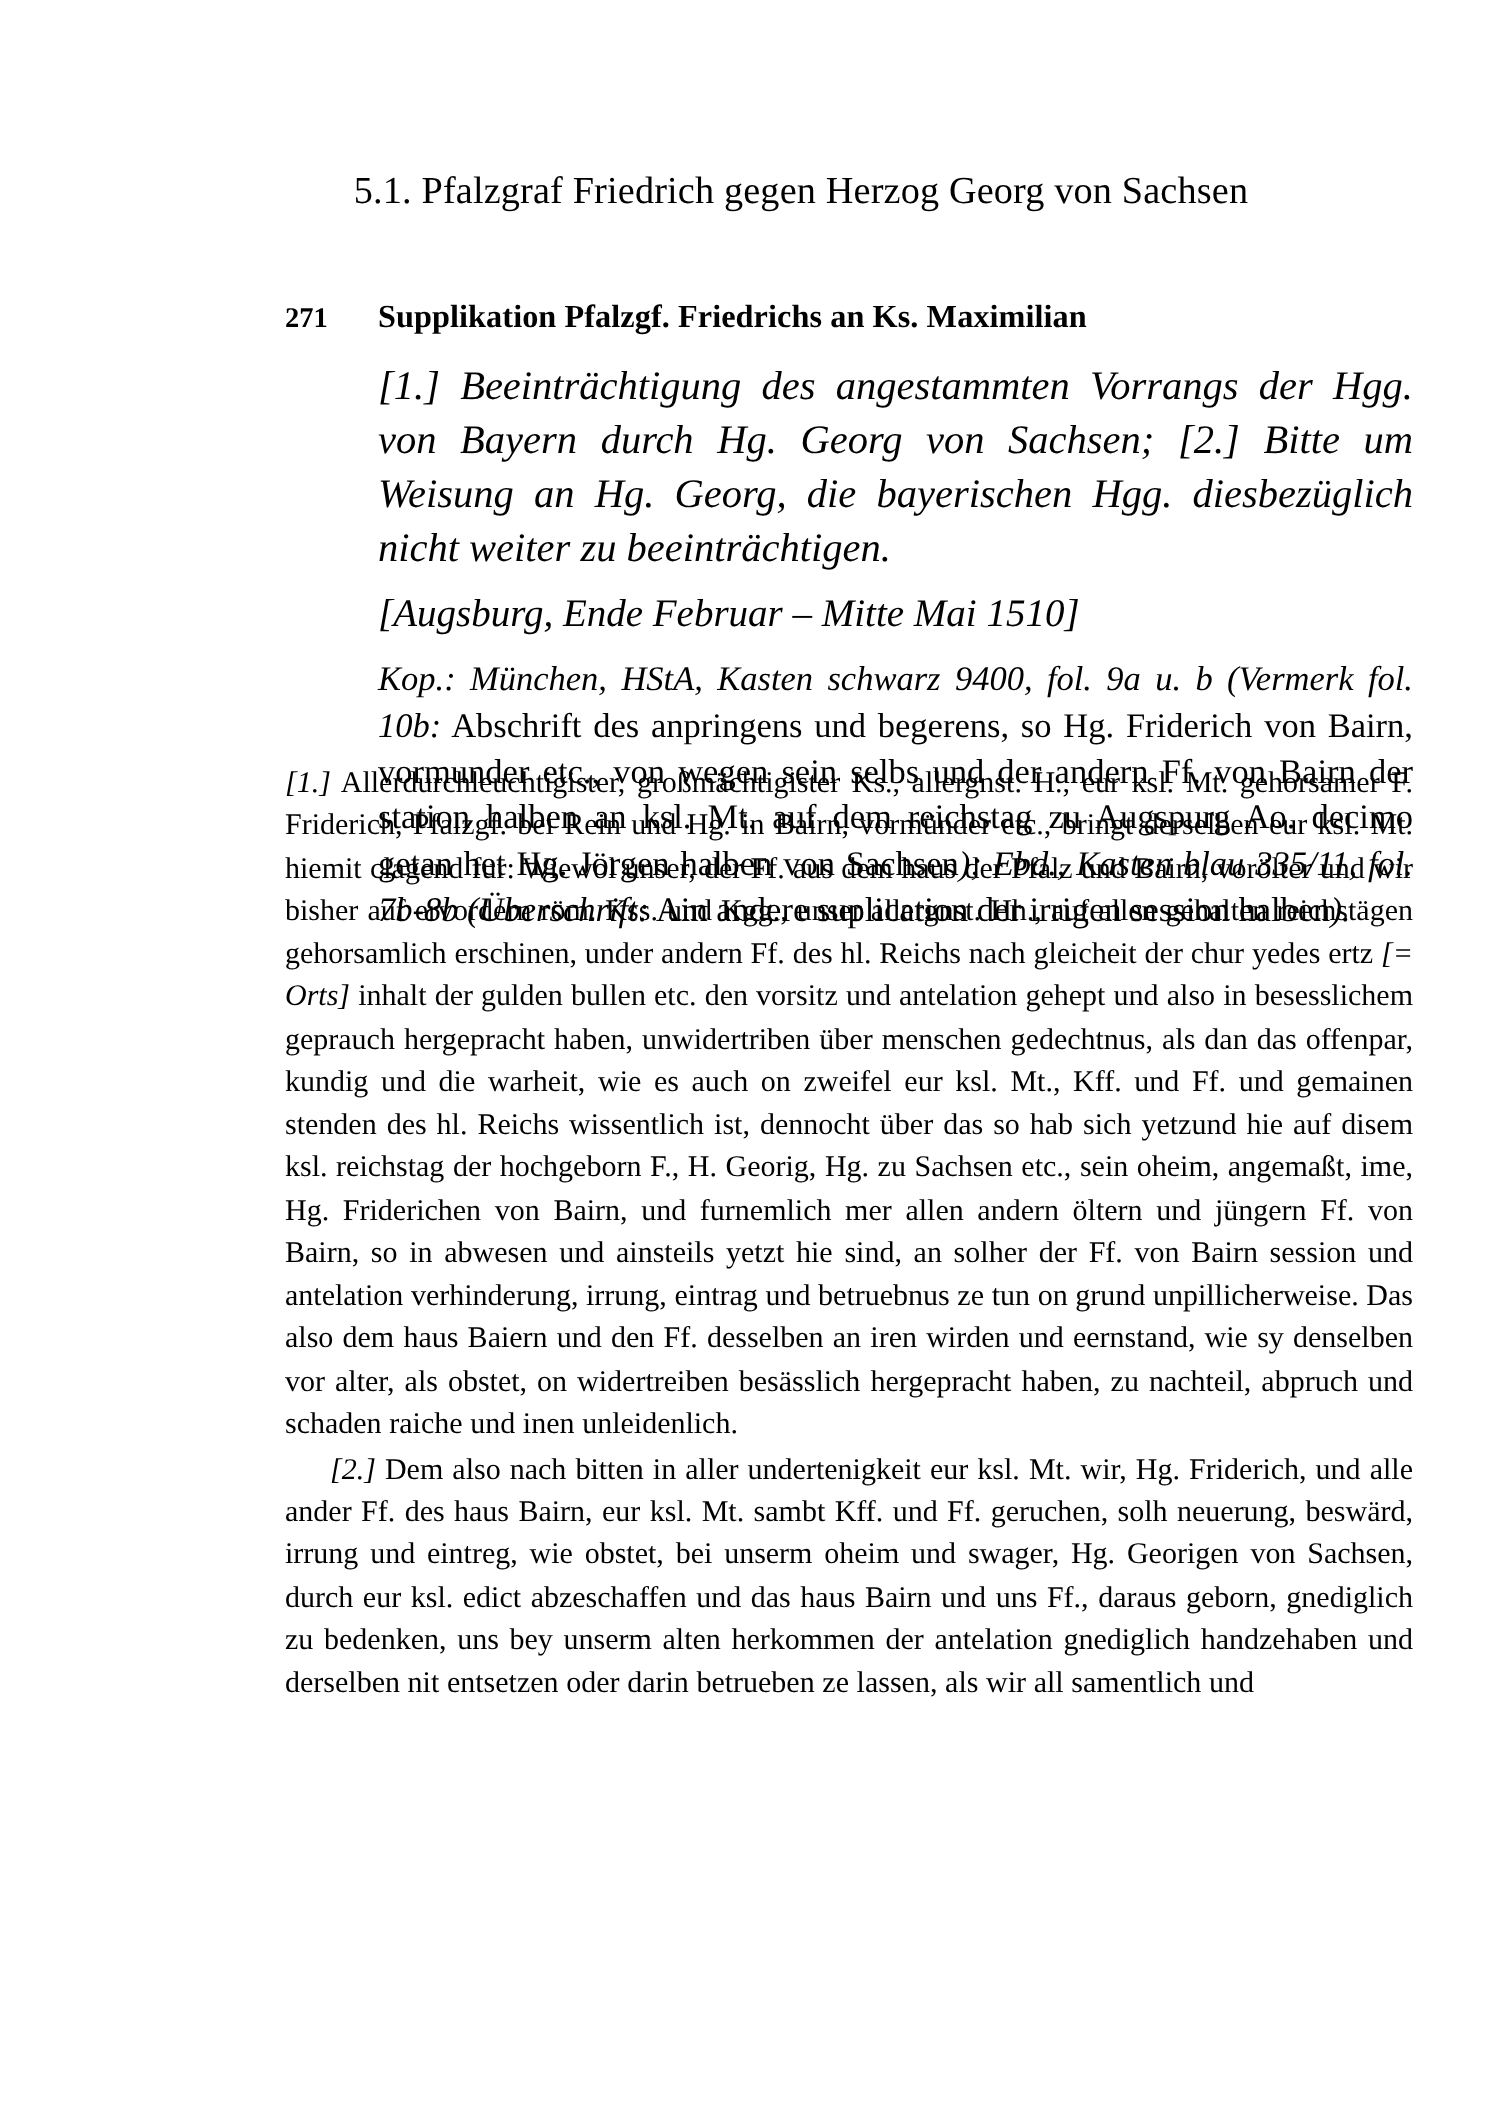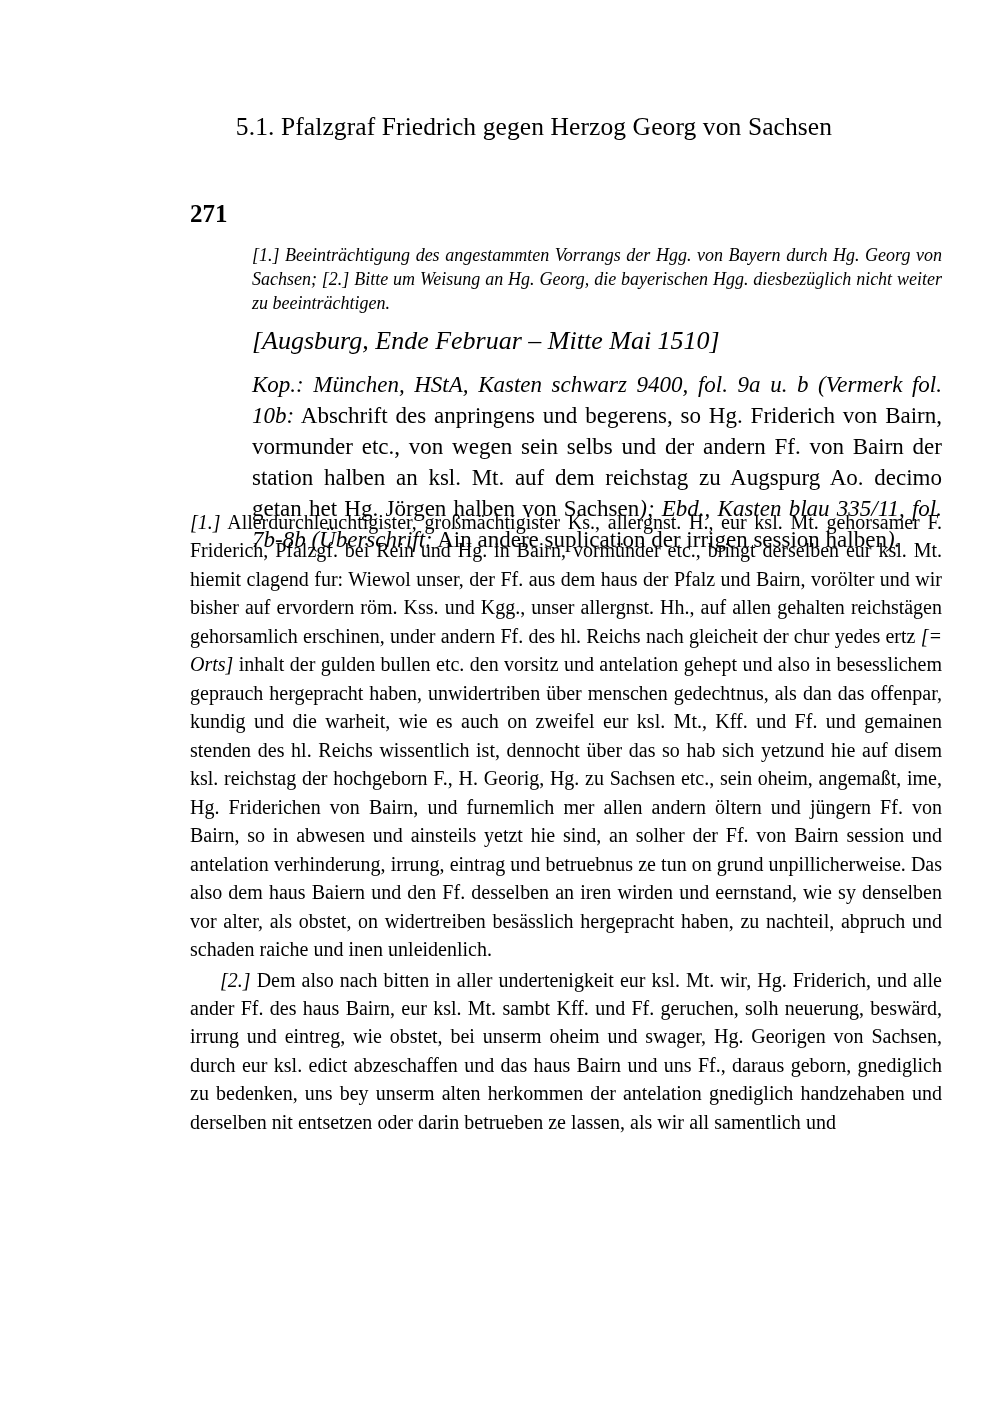--- a/index.html
+++ b/index.html
@@ -55,36 +55,36 @@
     align-items: baseline;
     font-weight: bold;
     font-size: 21.5px;
     line-height: 1.25;
     margin: 0 0 14px 0;
   }
   .doc-number {
     width: 62px;
     flex: 0 0 62px;
     font-weight: bold;
-    font-size: 25px;
+    font-size: 19px;
   }
   .doc-title {
     font-weight: bold;
     font-size: 21.5px;
     letter-spacing: 0.05px;
   }
 
   
   .apparatus {
     margin-left: 62px;
     width: 690px;
   }
   .regest {
     font-style: italic;
-    font-size: 18px;
+    font-size: 27px;
     line-height: 1.335;
     text-align: justify;
     text-justify: inter-word;
     margin: 0 0 9px 0;
     hyphens: none;
   }
   .date-line {
     font-style: italic;
     font-size: 26px;
     line-height: 1.335;
@@ -130,20 +130,21 @@
 <body>
 
 <div class="page">
 
   <h1 class="section-heading">5.1. Pfalzgraf Friedrich gegen Herzog Georg von Sachsen</h1>
 
   <div class="content">
 
     <div class="doc-head">
       <span class="doc-number">271</span>
+      <span class="doc-title">Supplikation Pfalzgf. Friedrichs an Ks. Maximilian</span>
     </div>
 
     <div class="apparatus">
 
       <p class="regest">[1.] Beeinträchtigung des angestammten Vorrangs der Hgg. von Bayern durch Hg. Georg von Sachsen; [2.] Bitte um Weisung an Hg. Georg, die bayerischen Hgg. diesbezüglich nicht weiter zu beeinträchtigen.</p>
 
       <p class="date-line">[Augsburg, Ende Februar – Mitte Mai 1510]</p>
 
       <p class="source">
         <span class="it">Kop.: München, HStA, Kasten schwarz 9400, fol. 9a u. b (Vermerk fol. 10b:</span><span> Abschrift des anpringens und begerens, so Hg. Friderich von Bairn, vormunder etc., von wegen sein selbs und der andern Ff. von Bairn der station halben an ksl. Mt. auf dem reichstag zu Augspurg Ao. decimo getan het Hg. Jörgen halben von Sachsen</span><span class="it">); Ebd., Kasten blau 335/11, fol. 7b-8b (Überschrift:</span><span> Ain andere suplication der irrigen session halben</span><span class="it">).</span>

